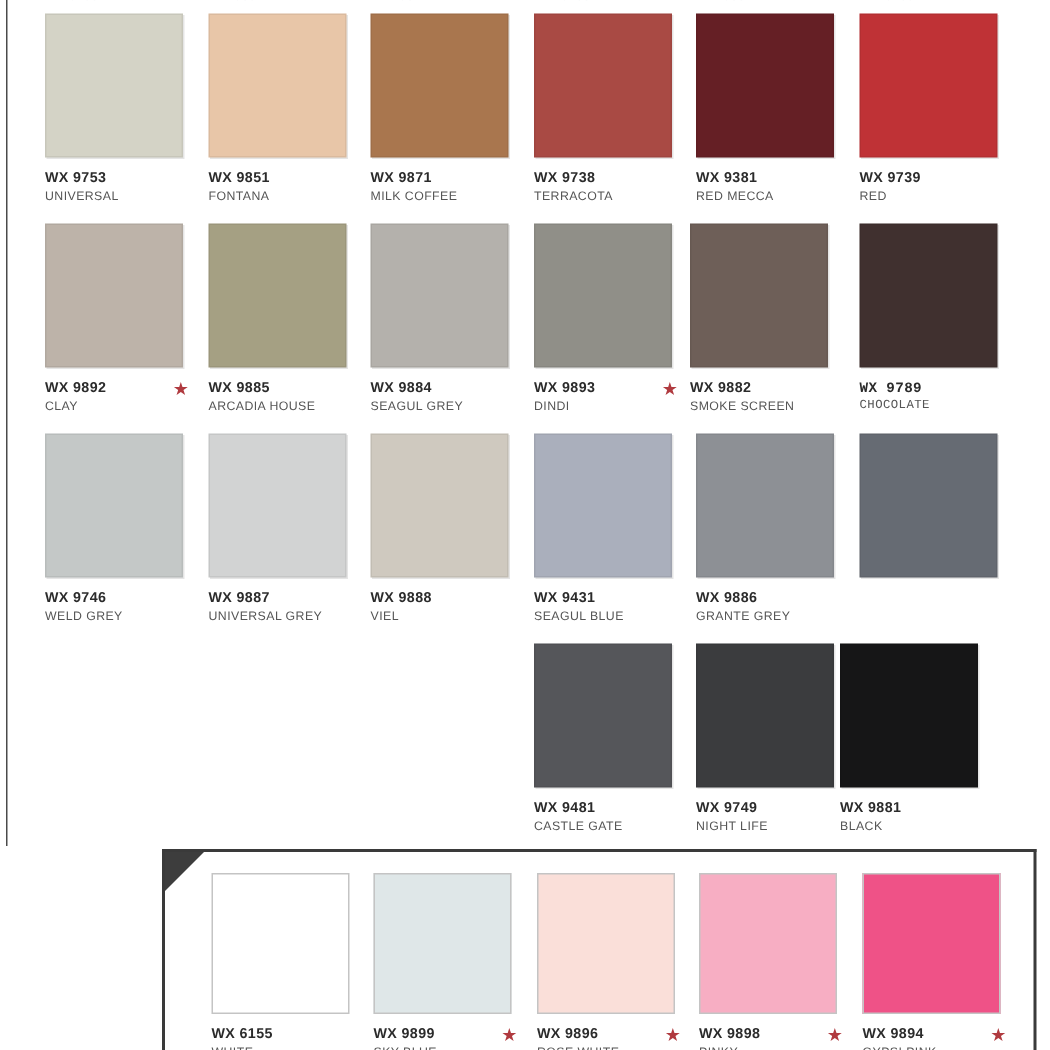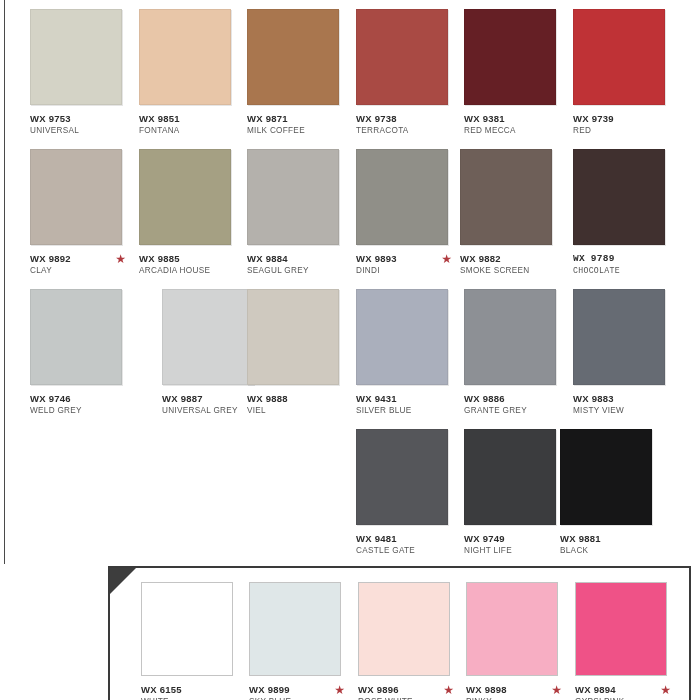--- a/index.html
+++ b/index.html
@@ -198,54 +198,50 @@
         </div>
       </div>
       <div class="row">
         <div class="cell" style="left: 30px;">
           <div class="chip" style="background: rgb(196, 200, 199);"></div>
           <div class="meta">
             <div class="code">WX 9746</div>
             <div class="nameline">WELD GREY</div>
           </div>
         </div>
-        <div class="cell" style="left: 139px; margin-left: 23px;">
+        <div class="cell" style="left: 139px;">
           <div class="chip" style="background: rgb(210, 211, 211);"></div>
           <div class="meta">
             <div class="code">WX 9887</div>
             <div class="nameline">UNIVERSAL GREY</div>
           </div>
         </div>
         <div class="cell" style="left: 247px;">
           <div class="chip" style="background: rgb(207, 201, 191);"></div>
           <div class="meta">
             <div class="code">WX 9888</div>
             <div class="nameline">VIEL</div>
           </div>
         </div>
         <div class="cell" style="left: 356px;">
           <div class="chip" style="background: rgb(170, 175, 188);"></div>
           <div class="meta">
             <div class="code">WX 9431</div>
-            <div class="nameline">SILVER BLUE</div>
+            <div class="nameline">SEAGUL BLUE</div>
           </div>
         </div>
         <div class="cell" style="left: 464px;">
           <div class="chip" style="background: rgb(141, 144, 149);"></div>
           <div class="meta">
             <div class="code">WX 9886</div>
             <div class="nameline">GRANTE GREY</div>
           </div>
         </div>
         <div class="cell" style="left: 573px;">
           <div class="chip" style="background: rgb(102, 107, 115);"></div>
-          <div class="meta">
-            <div class="code">WX 9883</div>
-            <div class="nameline">MISTY VIEW</div>
-          </div>
         </div>
       </div>
       <div class="row">
         <div class="cell" style="left: 356px;">
           <div class="chip" style="background: rgb(85, 86, 90);"></div>
           <div class="meta">
             <div class="code">WX 9481</div>
             <div class="nameline">CASTLE GATE</div>
           </div>
         </div>

